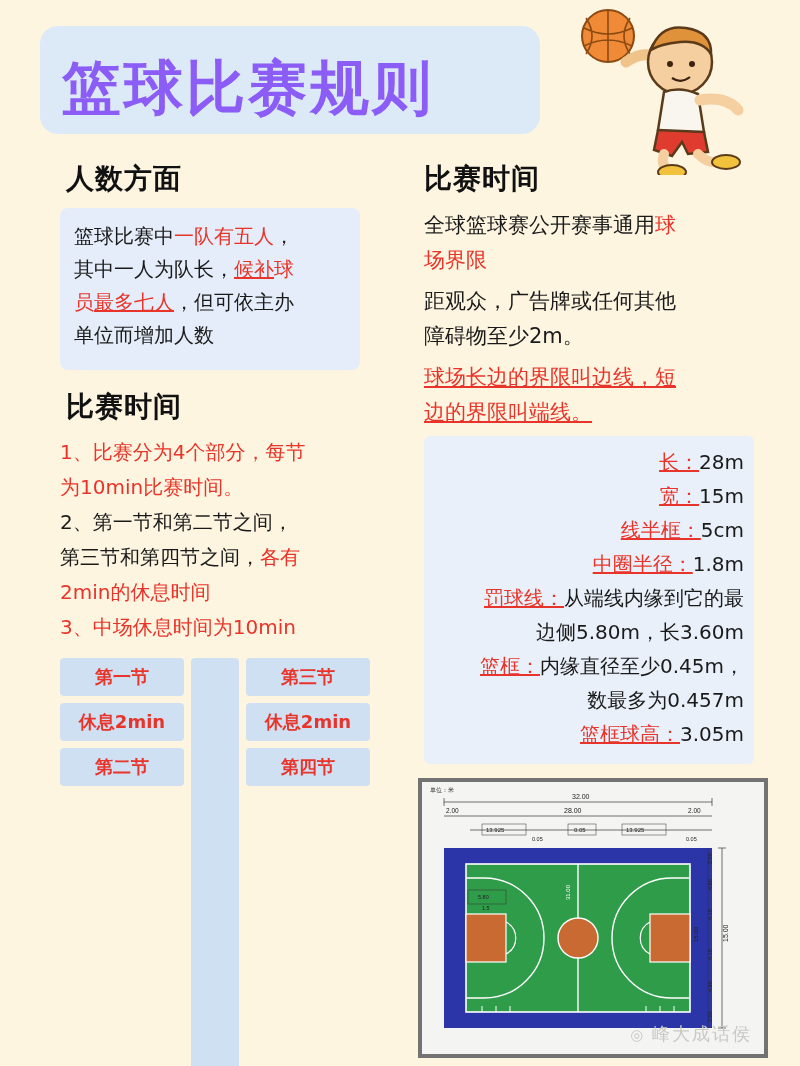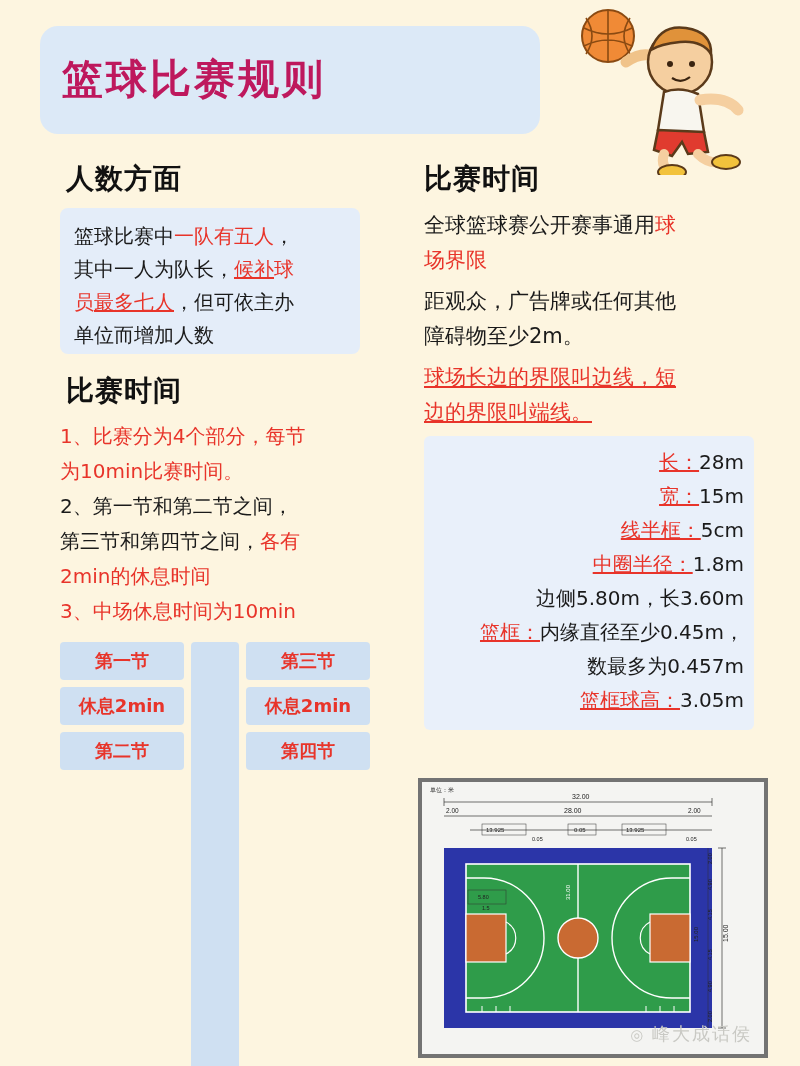--- a/index.html
+++ b/index.html
@@ -29,26 +29,26 @@
     left: 40px;
     top: 26px;
     width: 500px;
     height: 108px;
     background: #dce9f7;
     border-radius: 18px;
   }
   .title-text {
     position: absolute;
     left: 62px;
-    top: 32px;
+    top: 40px;
     width: 470px;
-    font-size: 41px;
+    font-size: 59px;
     font-weight: bold;
     letter-spacing: 3px;
-    color: #be185d;
+    color: #8b5cf6;
     font-family: "DejaVu Sans", "Liberation Sans", sans-serif;
     line-height: 95px;
     white-space: nowrap;
   }
 
   
   .mascot {
     position: absolute;
     right: 48px;
     top: 0px;
@@ -77,21 +77,21 @@
     margin: 0 0 10px 0;
     font-family: "DejaVu Sans", "Liberation Sans", sans-serif;
     letter-spacing: 1px;
   }
   h2.sec.indent { padding-left: 22px; }
 
   
   .bluebox {
     background: #e4edf9;
     border-radius: 8px;
-    padding: 12px 14px 2px 14px;
+    padding: 12px 14px 18px 14px;
     margin: 4px 0 18px 16px;
     width: 300px;
     box-sizing: border-box;
   }
   .bluebox p, .plainblock p {
     margin: 0;
     font-size: 20px;
     line-height: 33px;
     color: #1a1a1a;
     font-family: "DejaVu Sans", "Liberation Sans", sans-serif;
@@ -312,20 +312,21 @@
     <div class="rtext">
       <span class="red-u">球场长边的界限叫边线，短</span><br>
       <span class="red-u">边的界限叫端线。</span>
     </div>
 
     <div class="specbox">
       <p><span class="red-u">长：</span><span>28m</span></p>
       <p><span class="red-u">宽：</span><span>15m</span></p>
       <p><span class="red-u">线半框：</span><span>5cm</span></p>
       <p><span class="red-u">中圈半径：</span><span>1.8m</span></p>
+      <p><span class="red-u">罚球线：</span><span>从端线内缘到它的最</span></p>
       <p><span>边侧5.80m，长3.60m</span></p>
       <p><span class="red-u">篮框：</span><span>内缘直径至少0.45m，</span></p>
       <p><span>数最多为0.457m</span></p>
       <p><span class="red-u">篮框球高：</span><span>3.05m</span></p>
     </div>
   </div>
 
   <div class="court-wrap">
     <div class="court-unit">单位：米</div>
     <svg class="court-svg" width="350" height="280" viewBox="0 0 350 280">

